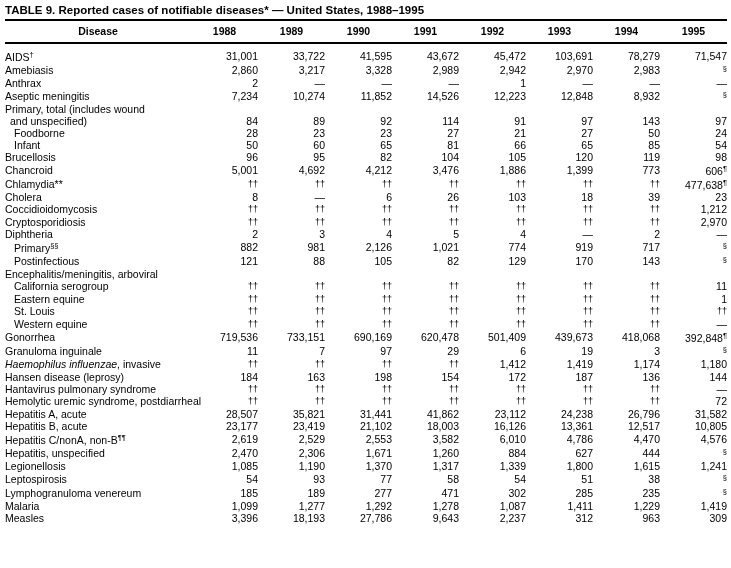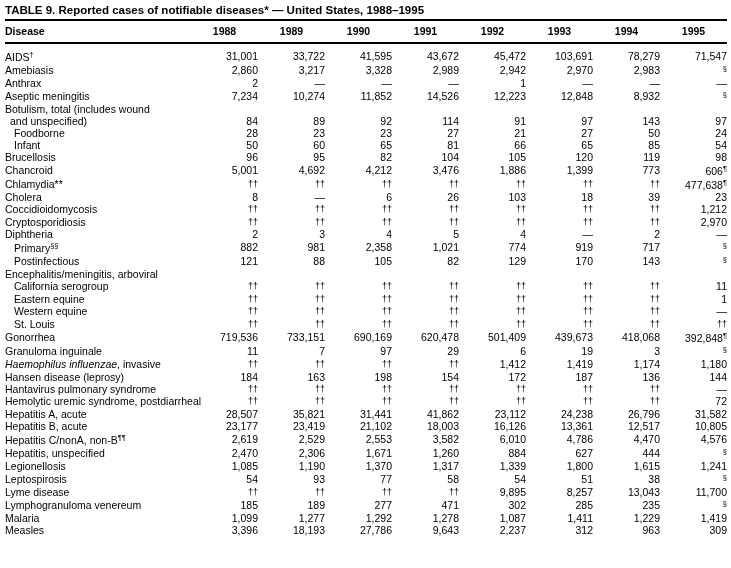--- a/index.html
+++ b/index.html
@@ -33,21 +33,21 @@
   table.disease-table col.c-year { width: 67px; }
   thead th {
     border-top: 2px solid #000;
     border-bottom: 2px solid #000;
     font-size: 10.5px;
     font-weight: bold;
     text-align: center;
     padding: 4px 0 5px 0;
     white-space: nowrap;
   }
-  thead th.disease { text-align: left; margin-left: 29px; }
+  thead th.disease { text-align: center; margin-left: 29px; }
   tbody td {
     font-size: 10.5px;
     line-height: 12px;
     height: 12px;
     padding: 0;
     text-align: right;
     white-space: nowrap;
     overflow: visible;
   }
   tbody tr:first-child td { padding-top: 5px; margin-top: 48px; }
@@ -134,21 +134,21 @@
           <td>7,234</td>
           <td>10,274</td>
           <td>11,852</td>
           <td>14,526</td>
           <td>12,223</td>
           <td>12,848</td>
           <td>8,932</td>
           <td><span class="sup">§</span></td>
         </tr>
         <tr>
-          <td class="disease">Botulism, total (includes wound</td>
+          <td class="disease">Primary, total (includes wound</td>
           <td></td>
           <td></td>
           <td></td>
           <td></td>
           <td></td>
           <td></td>
           <td></td>
           <td></td>
         </tr>
         <tr>
@@ -258,21 +258,21 @@
           <td>5</td>
           <td>4</td>
           <td>—</td>
           <td>2</td>
           <td>—</td>
         </tr>
         <tr>
           <td class="disease ind2"><span>Primary</span><span class="sup">§§</span></td>
           <td>882</td>
           <td>981</td>
-          <td>2,358</td>
+          <td>2,126</td>
           <td>1,021</td>
           <td>774</td>
           <td>919</td>
           <td>717</td>
           <td><span class="sup">§</span></td>
         </tr>
         <tr>
           <td class="disease ind2">Postinfectious</td>
           <td>121</td>
           <td>88</td>
@@ -310,40 +310,40 @@
           <td><span class="dd">††</span></td>
           <td><span class="dd">††</span></td>
           <td><span class="dd">††</span></td>
           <td><span class="dd">††</span></td>
           <td><span class="dd">††</span></td>
           <td><span class="dd">††</span></td>
           <td><span class="dd">††</span></td>
           <td>1</td>
         </tr>
         <tr>
+          <td class="disease ind2">St. Louis</td>
+          <td><span class="dd">††</span></td>
+          <td><span class="dd">††</span></td>
+          <td><span class="dd">††</span></td>
+          <td><span class="dd">††</span></td>
+          <td><span class="dd">††</span></td>
+          <td><span class="dd">††</span></td>
+          <td><span class="dd">††</span></td>
+          <td><span class="dd">††</span></td>
+        </tr>
+        <tr>
           <td class="disease ind2">Western equine</td>
           <td><span class="dd">††</span></td>
           <td><span class="dd">††</span></td>
           <td><span class="dd">††</span></td>
           <td><span class="dd">††</span></td>
           <td><span class="dd">††</span></td>
           <td><span class="dd">††</span></td>
           <td><span class="dd">††</span></td>
           <td>—</td>
-        </tr>
-        <tr>
-          <td class="disease ind2">St. Louis</td>
-          <td><span class="dd">††</span></td>
-          <td><span class="dd">††</span></td>
-          <td><span class="dd">††</span></td>
-          <td><span class="dd">††</span></td>
-          <td><span class="dd">††</span></td>
-          <td><span class="dd">††</span></td>
-          <td><span class="dd">††</span></td>
-          <td><span class="dd">††</span></td>
         </tr>
         <tr>
           <td class="disease">Gonorrhea</td>
           <td>719,536</td>
           <td>733,151</td>
           <td>690,169</td>
           <td>620,478</td>
           <td>501,409</td>
           <td>439,673</td>
           <td>418,068</td>
@@ -464,31 +464,20 @@
           <td>54</td>
           <td>93</td>
           <td>77</td>
           <td>58</td>
           <td>54</td>
           <td>51</td>
           <td>38</td>
           <td><span class="sup">§</span></td>
         </tr>
         <tr>
-          <td class="disease">Lyme disease</td>
-          <td><span class="dd">††</span></td>
-          <td><span class="dd">††</span></td>
-          <td><span class="dd">††</span></td>
-          <td><span class="dd">††</span></td>
-          <td>9,895</td>
-          <td>8,257</td>
-          <td>13,043</td>
-          <td>11,700</td>
-        </tr>
-        <tr>
           <td class="disease">Lymphogranuloma venereum</td>
           <td>185</td>
           <td>189</td>
           <td>277</td>
           <td>471</td>
           <td>302</td>
           <td>285</td>
           <td>235</td>
           <td><span class="sup">§</span></td>
         </tr>

